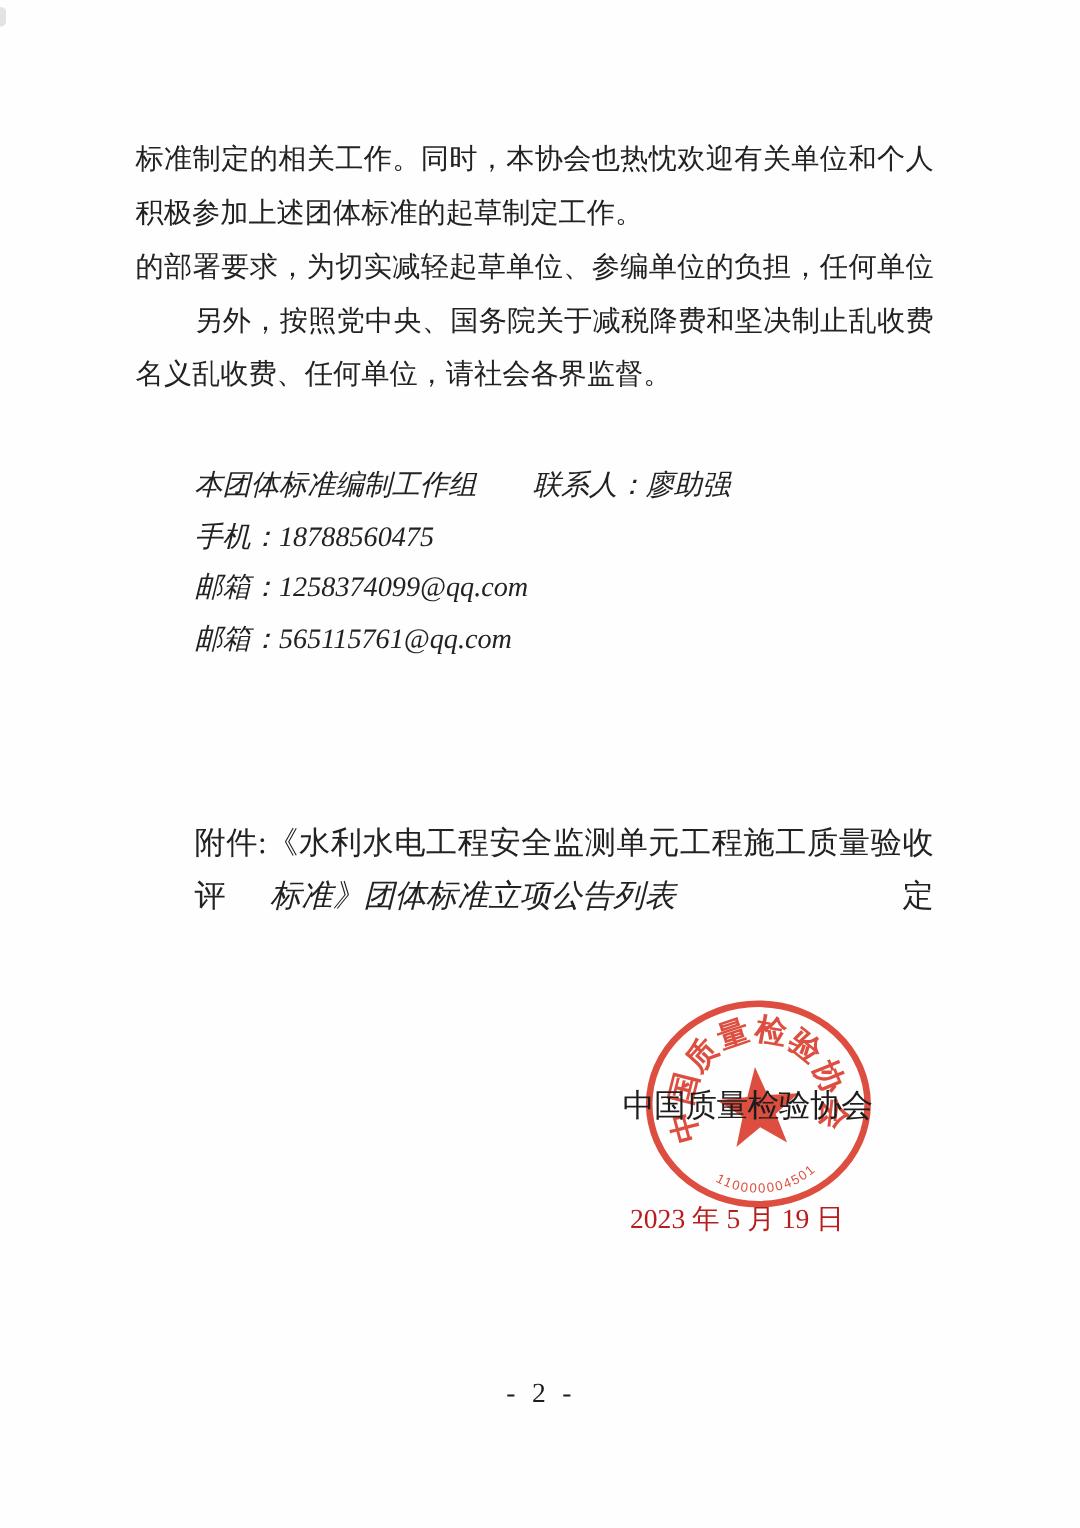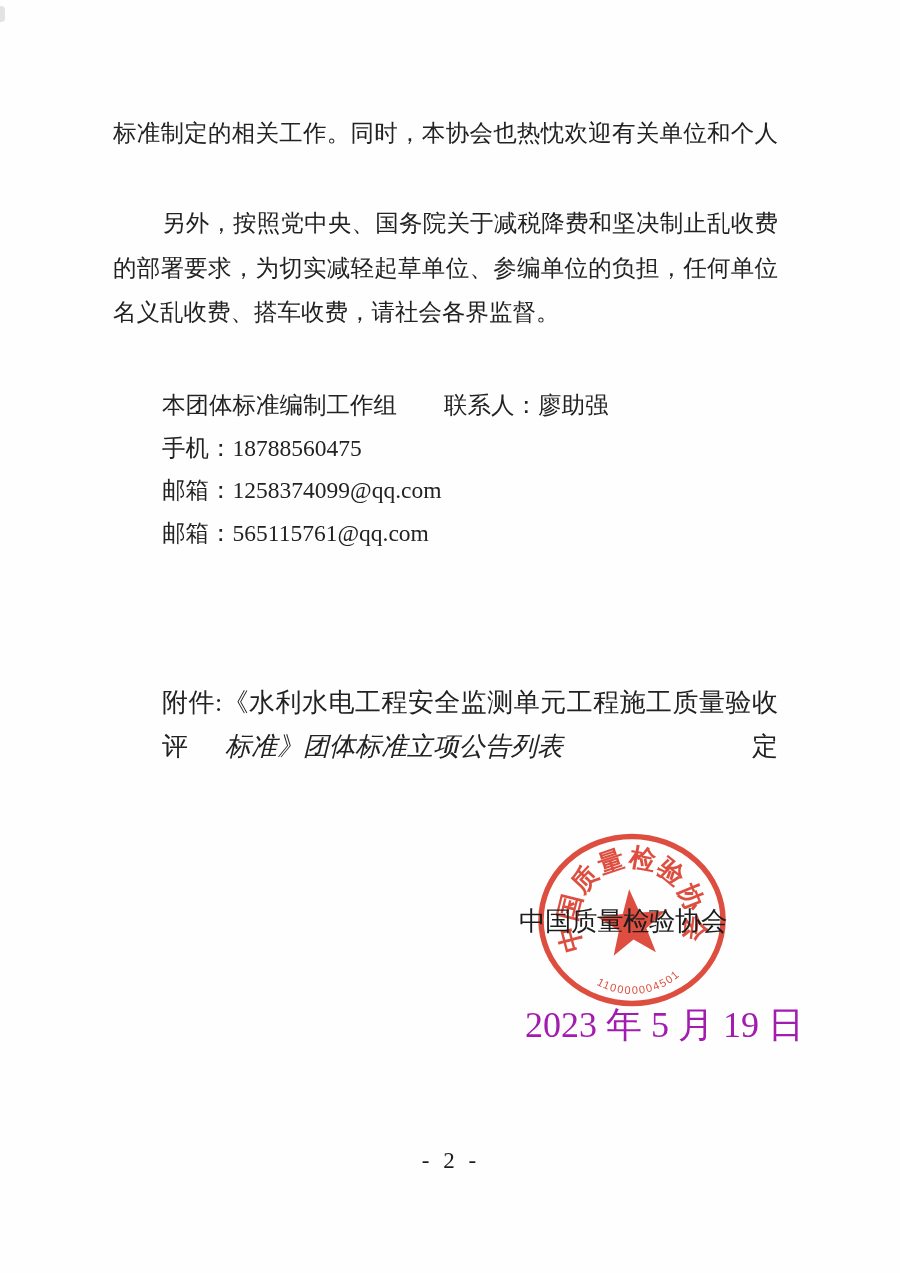--- a/index.html
+++ b/index.html
@@ -12,54 +12,55 @@
     color:#222222;
   }
   .smudge{
     position:absolute;left:0;top:6px;width:5px;height:16px;
     background:#cccccc;opacity:.55;border-radius:0 4px 4px 0;
   }
   .block{position:absolute;left:113px;width:665px;}
   .para .line{height:44.5px;line-height:44.5px;font-size:23.5px;white-space:nowrap;}
   .just{text-align:justify;text-align-last:justify;white-space:normal;}
   .indent{padding-left:49px;width:616px;}
-  .contact{top:384px;left:162px;width:616px;}
+  .contact{top:384px;left:162px;width:616px;font-style:italic;}
   .contact .line{height:42.7px;line-height:42.7px;font-size:23.5px;white-space:nowrap;}
   .attach{top:681px;left:162px;width:616px;}
   .attach .line{height:44px;line-height:44px;font-size:26px;}
   .attach .line2{padding-left:63px;text-align:right;text-align-last:left;white-space:nowrap;font-style:italic;}
   .seal{position:absolute;left:537px;top:833px;width:190px;height:174px;opacity:.92;}
   .org-line{
     position:absolute;left:519px;top:905px;height:33px;line-height:33px;
     font-size:26.5px;letter-spacing:-.5px;color:#1d1d1d;white-space:nowrap;z-index:3;
   }
   .date-line{
     position:absolute;left:525px;top:999px;height:33px;line-height:33px;
-    font-size:36px;color:#a21caf;white-space:nowrap;z-index:3;margin-top:10px;
+    font-size:23px;color:#b91c1c;white-space:nowrap;z-index:3;
   }
   .page-num{
     position:absolute;left:401px;top:1146px;width:100px;height:30px;line-height:30px;
     text-align:center;font-size:23px;letter-spacing:4px;color:#1d1d1d;
   }
 </style>
 </head>
 <body>
 
 <div class="page">
 
   <div class="smudge"></div>
 
   <div class="block para" style="top:111px">
     <div class="line just">标准制定的相关工作。同时，本协会也热忱欢迎有关单位和个人</div>
+    <div class="line">积极参加上述团体标准的起草制定工作。</div>
   </div>
 
   <div class="block para" style="top:201px">
+    <div class="line just">的部署要求，为切实减轻起草单位、参编单位的负担，任何单位</div>
     <div class="line just indent">另外，按照党中央、国务院关于减税降费和坚决制止乱收费</div>
-    <div class="line just">的部署要求，为切实减轻起草单位、参编单位的负担，任何单位</div>
-    <div class="line">名义乱收费、搭车收费，请社会各界监督。</div>
+    <div class="line">名义乱收费、任何单位，请社会各界监督。</div>
   </div>
 
   <div class="block contact">
     <div class="line">本团体标准编制工作组　　联系人：廖助强</div>
     <div class="line">手机：18788560475</div>
     <div class="line">邮箱：1258374099@qq.com</div>
     <div class="line">邮箱：565115761@qq.com</div>
   </div>
 
   <div class="block attach">

